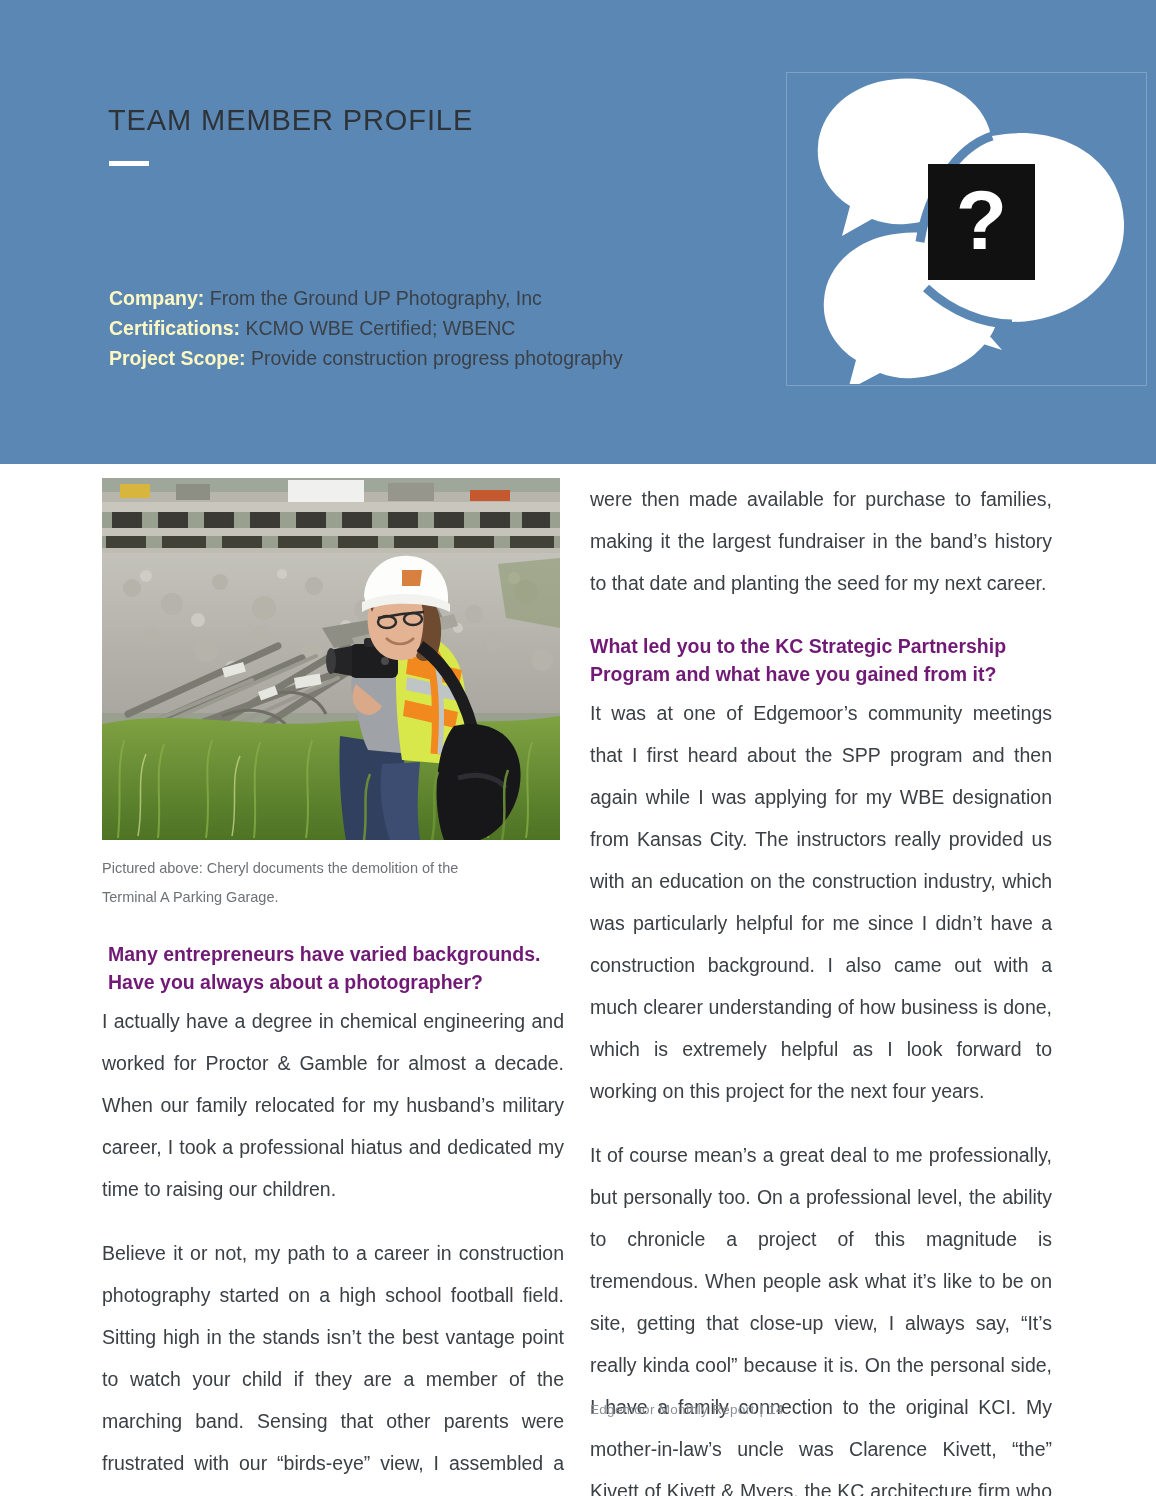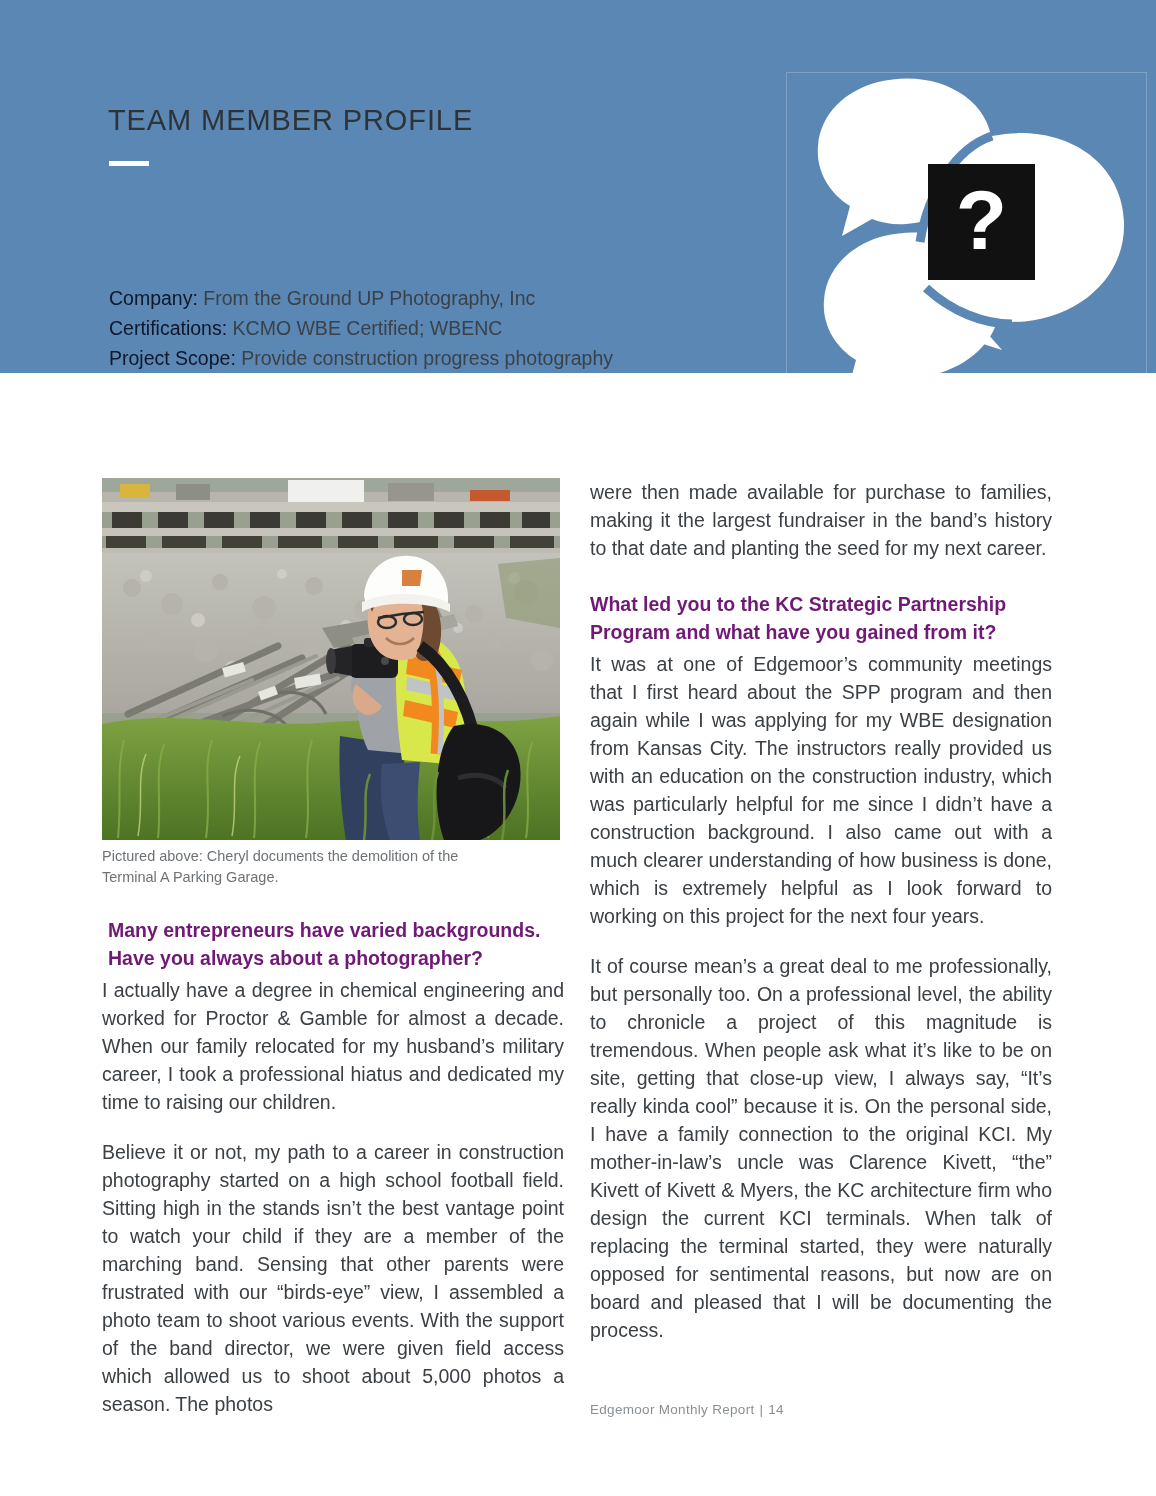--- a/index.html
+++ b/index.html
@@ -14,21 +14,21 @@
     -webkit-font-smoothing: antialiased;
     overflow: hidden;
     position: relative;
   }
 
   
   .header-band {
     position: absolute;
     left: 0; top: 0;
     width: 1156px;
-    height: 373px;
+    height: 464px;
     background: #5b87b4;
     overflow: hidden;
   }
   .eyebrow {
     position: absolute;
     left: 108px;
     top: 104px;
     font-size: 29px;
     letter-spacing: 0.9px;
     color: #2e3338;
@@ -59,22 +59,22 @@
     top: 283px;
     width: 700px;
   }
   .meta-line {
     font-size: 19.5px;
     color: #3a4148;
     line-height: 30px;
     white-space: nowrap;
   }
   .meta-line b {
-    font-weight: 400;
-    color: #0f172a;
+    font-weight: 700;
+    color: #fef9c3;
   }
 
   
   .bubble-box {
     position: absolute;
     left: 786px;
     top: 72px;
     width: 361px;
     height: 314px;
     border: 1px solid rgba(255,255,255,0.22);
@@ -121,40 +121,40 @@
   .photo {
     position: relative;
     width: 458px;
     height: 362px;
     overflow: hidden;
     background: #9aa08f;
   }
   .photo svg { display:block; width:100%; height:100%; }
 
   .caption {
-    margin-top: 6px;
+    margin-top: 14px;
     font-size: 14.5px;
-    line-height: 21px;
+    line-height: 29px;
     color: #6d7276;
     width: 400px;
   }
 
   .q-head {
     font-size: 19.5px;
     font-weight: 700;
     color: #701a75;
     line-height: 28px;
     margin-top: 28px;
     margin-bottom: 4px;
   }
   .col-left .q-head { margin-left: 6px; }
 
   p.body {
     font-size: 19.5px;
-    line-height: 28px;
+    line-height: 42px;
     color: #3b4045;
     text-align: justify;
     margin: 0 0 22px 0;
     font-weight: 400;
   }
   p.body.tight { margin-bottom: 0; }
 
   .footer {
     position: absolute;
     left: 590px;

